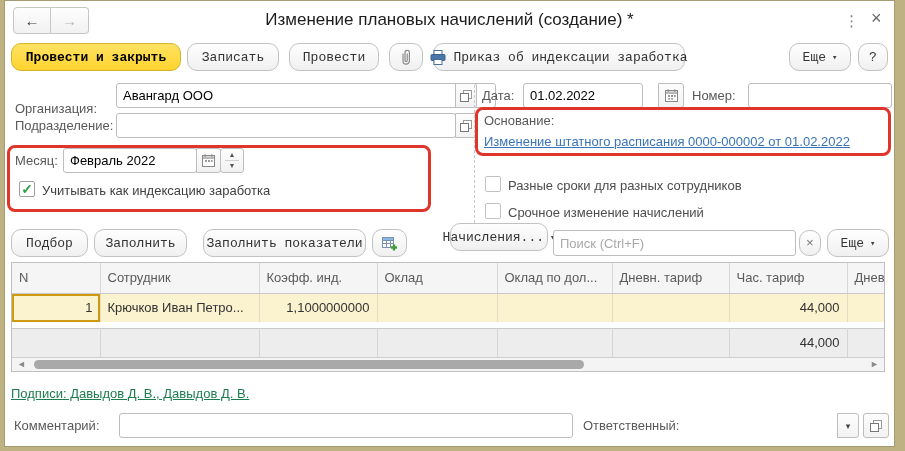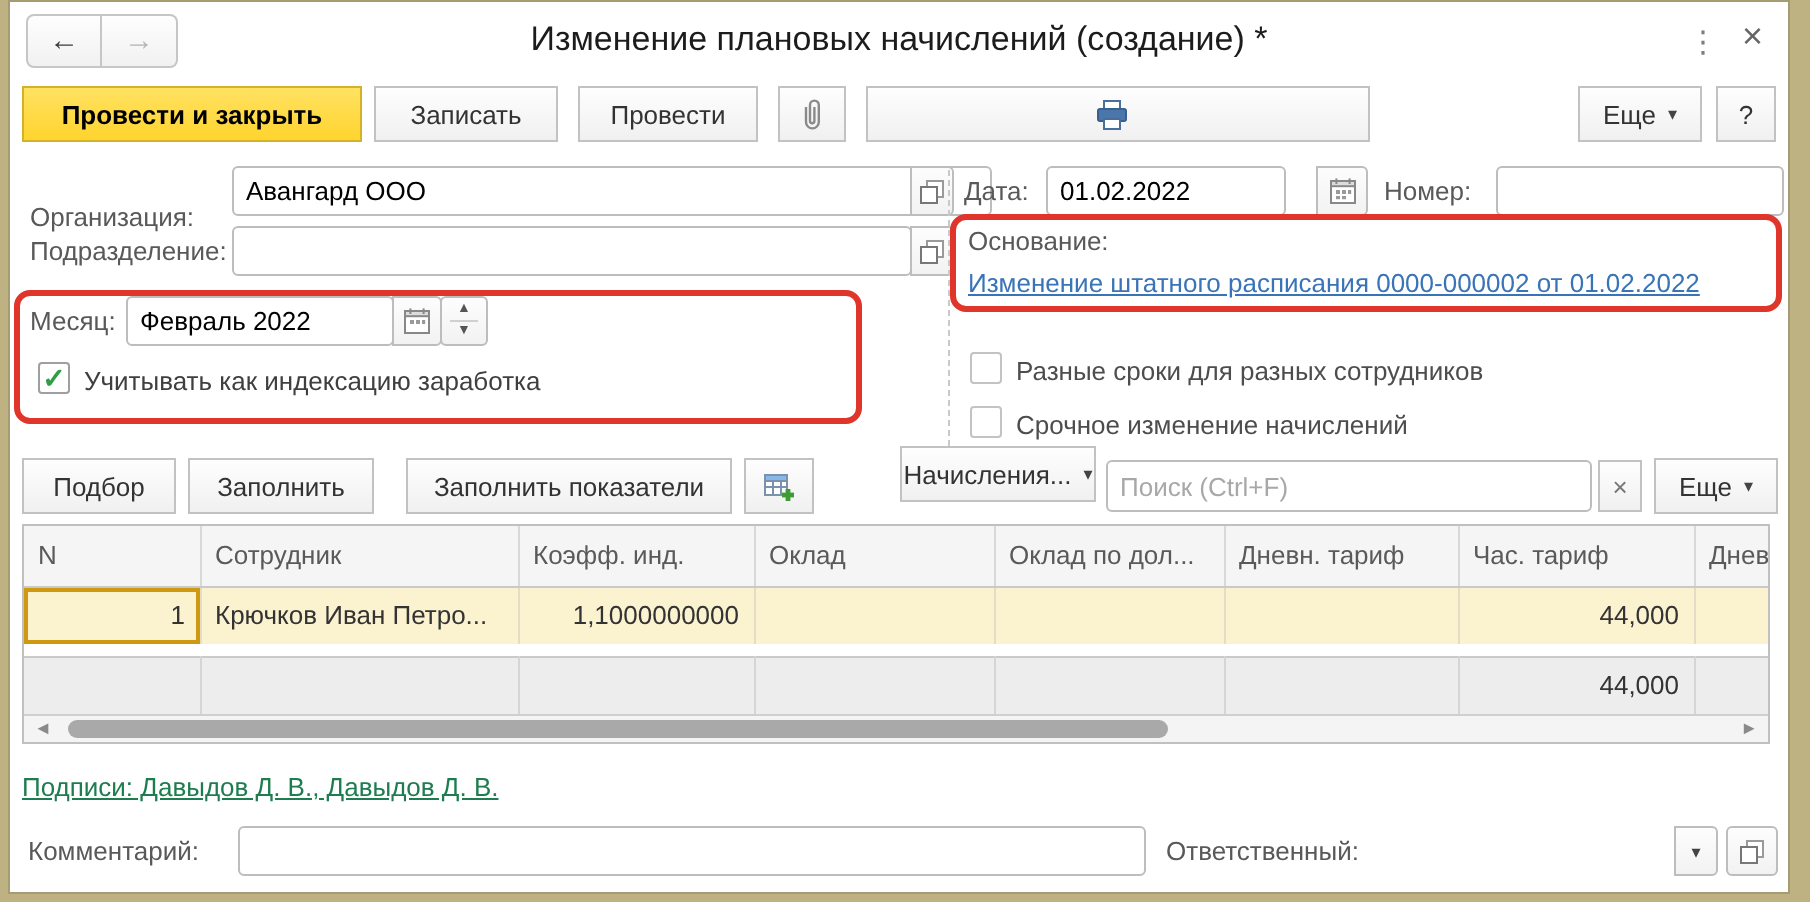--- a/index.html
+++ b/index.html
@@ -2,22 +2,22 @@
 <html><head>
 <meta charset="utf-8">
 <style>
   * { margin:0; padding:0; box-sizing:border-box; }
   html,body { width:905px; height:451px; overflow:hidden; }
   body { background:#bfb282; font-family:"Liberation Sans", sans-serif; font-size:13px; color:#333; position:relative; }
   .window { position:absolute; left:4px; top:0; width:891px; height:447px; background:#fff; border:1px solid #a59c74; }
 
   
   .btn { position:absolute; height:28px; display:flex; align-items:center; justify-content:center;
-         background:linear-gradient(#fefefe,#f0f0f0); border:1px solid #c2c2c2; border-radius:0;
-         font-size:13px; color:#333; padding:0 10px; cursor:default; white-space:nowrap; }
+         background:linear-gradient(#fefefe,#f0f0f0); border:1px solid #c2c2c2; border-radius:10px;
+         font-size:13px; color:#333; padding:0 10px; cursor:default; white-space:nowrap;font-family:Liberation Mono, monospace; }
   .btn-yellow { background:linear-gradient(#ffe262,#ffd42e); border-color:#d4b32a; font-weight:bold; color:#000; }
   .lbl { position:absolute; color:#595959; white-space:nowrap; }
   .inp { position:absolute; height:25px; background:#fff; border:1px solid #bdbdbd; border-radius:3px;
          font-family:"Liberation Sans",sans-serif; font-size:13px; color:#000; padding:0 6px; outline:none; }
   .inp::placeholder { color:#a8a8a8; }
   .attach { position:absolute; height:25px; background:linear-gradient(#fdfdfd,#f2f2f2); border:1px solid #bdbdbd;
             display:flex; align-items:center; justify-content:center; border-radius:0 3px 3px 0; }
   .cb { position:absolute; width:16px; height:16px; background:#fff; border:1px solid #9f9f9f; border-radius:2px;
         display:flex; align-items:center; justify-content:center; }
   .cb .mark { color:#2f9e44; font-weight:bold; font-size:14px; line-height:14px; }
@@ -83,20 +83,21 @@
     </span>
   </div>
   <div class="btn" style="left:428px; top:42px; width:252px;">
     <span style="display:flex; margin-right:7px;">
       <svg width="16" height="15" viewBox="0 0 16 15">
         <rect x="4" y="0.5" width="8" height="4" fill="#fff" stroke="#4a6e9c"></rect>
         <rect x="1" y="4.5" width="14" height="6" rx="1" fill="#4a76ac" stroke="#38608e"></rect>
         <rect x="4" y="9.5" width="8" height="5" fill="#fff" stroke="#4a6e9c"></rect>
       </svg>
     </span>
+    <span>Приказ об индексации заработка</span>
   </div>
   <div class="btn" style="left:784px; top:42px; width:62px;">
     <span>Еще</span>
     <span class="glyph-dd">▾</span>
   </div>
   <div class="btn" style="left:853px; top:42px; width:30px; padding:0;">?</div>
 
   <div class="lbl" style="left:10px; top:100px;">Организация:</div>
   <input class="inp" style="left: 111px; top: 82px; width: 380px;" value="Авангард ООО">
   <div class="attach" style="left:450px; top:82px; width:22px;">

